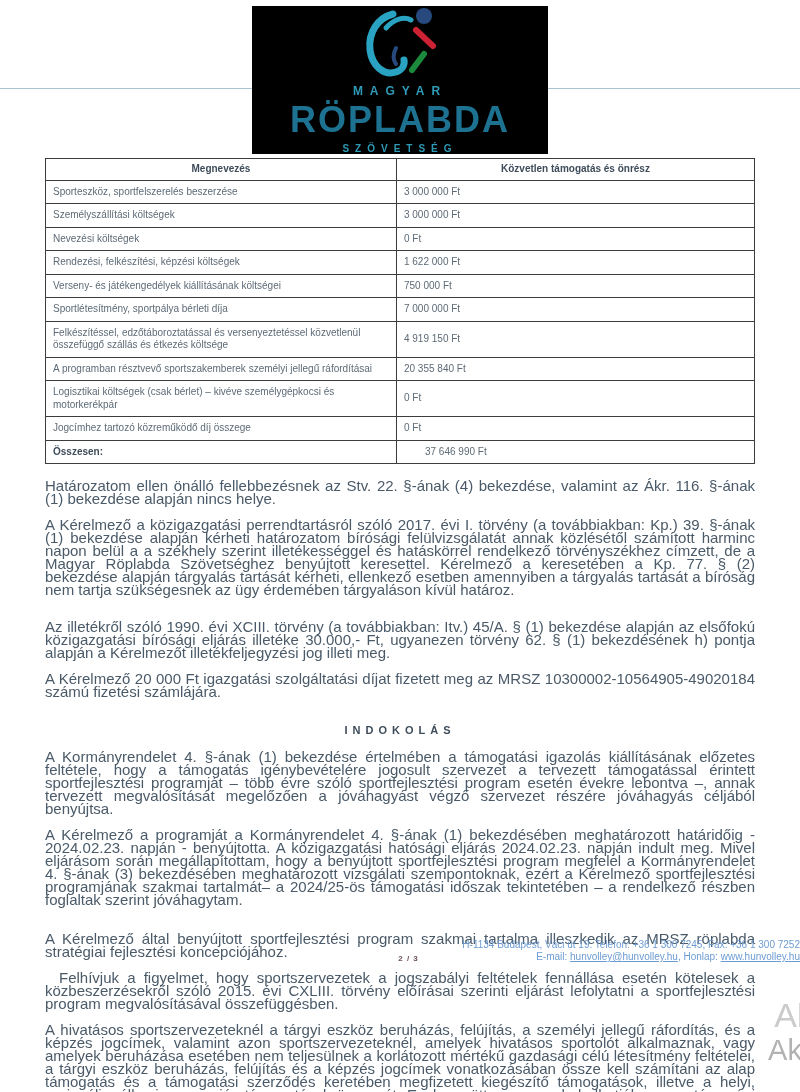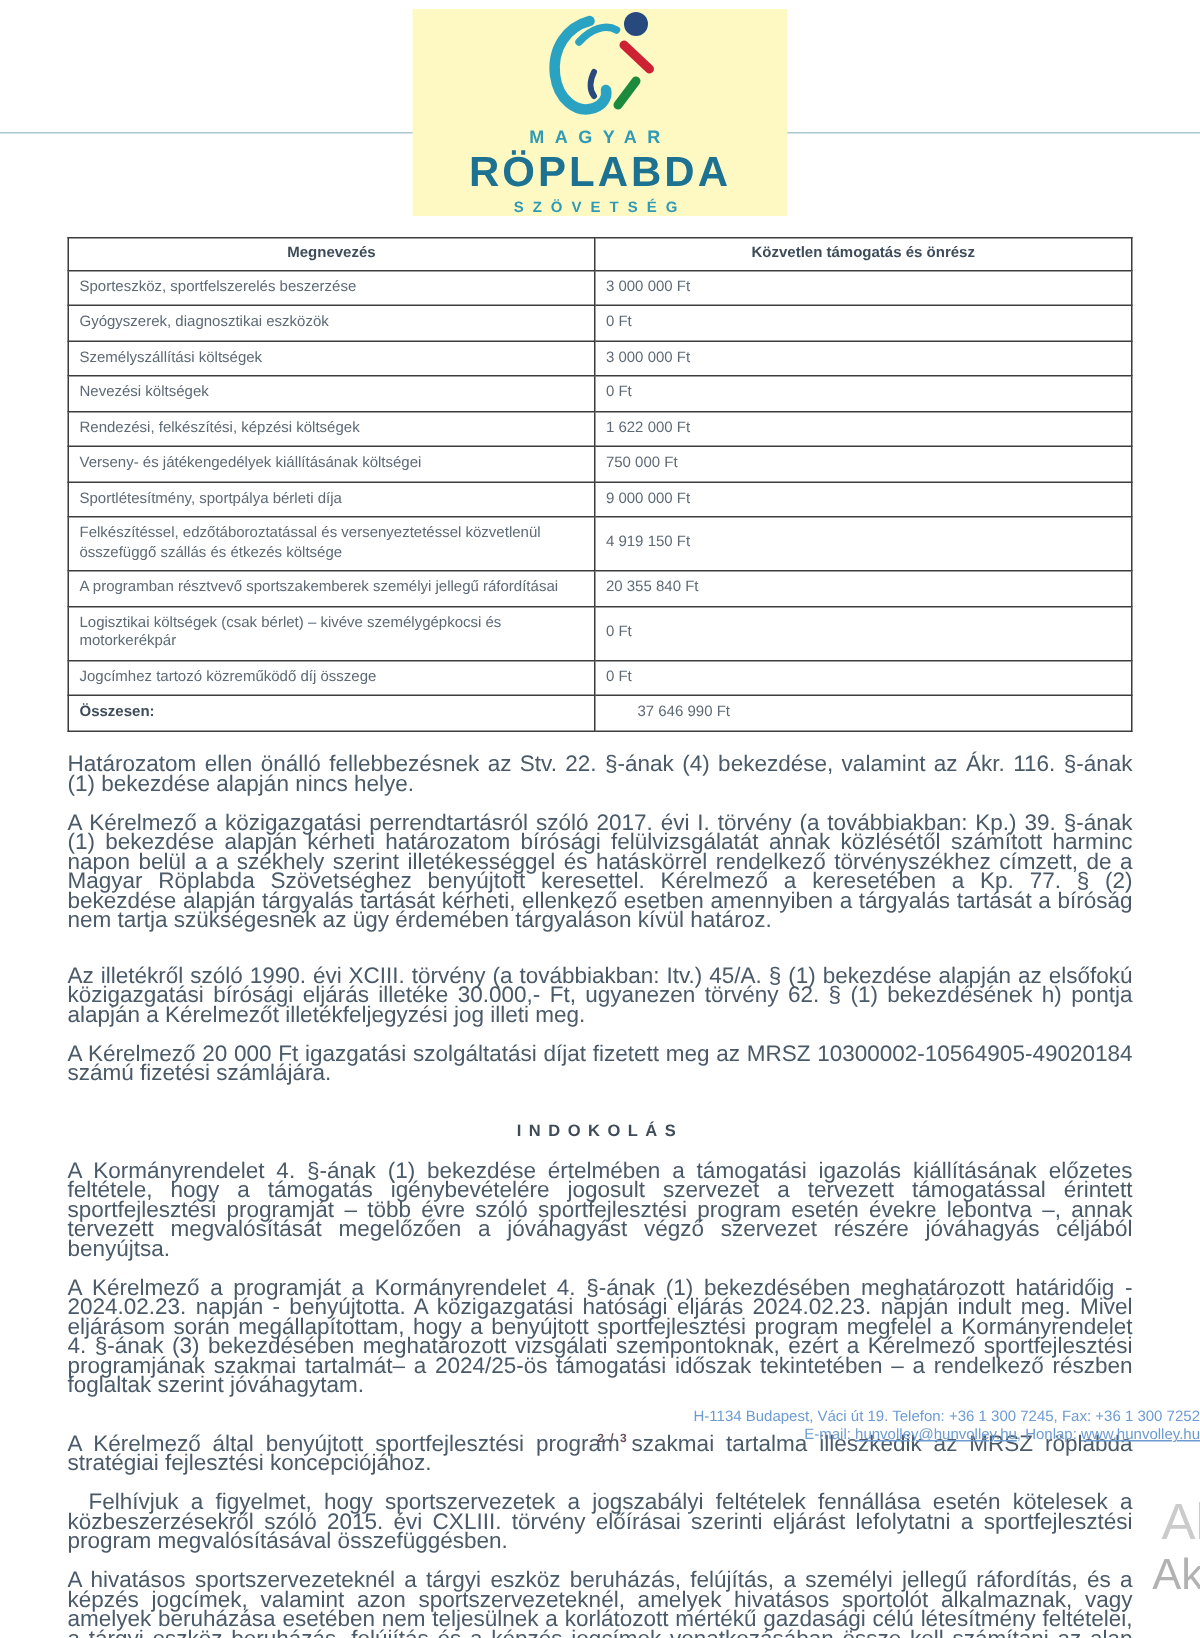--- a/index.html
+++ b/index.html
@@ -5,24 +5,24 @@
   * { margin:0; padding:0; box-sizing:border-box; }
   html,body { background:#fff; }
   .page {
     width:800px; height:1092px; position:relative; overflow:hidden;
     background:#ffffff; font-family:"Liberation Sans", sans-serif;
     color:#4a5a68;
   }
   
   .letterhead { position:relative; text-align:center; padding-top:6px; height:150px; }
   .letterhead-rule { position:absolute; top:88px; left:0; right:0; height:1px; background:#a9c6d3; }
-  .logo-block { position:relative; display:inline-block; background:#fef9c3; padding:0 38px; z-index:2; }
+  .logo-block { position:relative; display:inline-block; background:#000000; padding:0 38px; z-index:2; }
   .logo-figure { display:block; margin:0 auto; }
   .logo-magyar { font-size:12px; letter-spacing:7px; color:#2f9ab6; font-weight:bold; margin-top:2px; }
-  .logo-roplabda { font-size:28px; letter-spacing:2px; color:#1d7191; font-weight:bold; margin-top:1px; }
+  .logo-roplabda { font-size:36px; letter-spacing:2px; color:#1d7191; font-weight:bold; margin-top:1px; }
   .logo-szovetseg { font-size:10px; letter-spacing:6px; color:#2f9ab6; font-weight:bold; margin-top:2px; }
   
   .content { padding:0 45px; }
   table.budget { width:100%; border-collapse:collapse; table-layout:fixed; margin-top:8px; }
   table.budget th, table.budget td {
     border:1px solid #3c3c3c; font-size:10px; color:#5d6a76;
     padding:5px 7px; vertical-align:middle; text-align:left; line-height:1.25;
   }
   table.budget th { color:#3e4c5a; font-weight:bold; text-align:center; padding:4px 6px; }
   table.budget col.c1 { width:49.5%; }
@@ -88,42 +88,38 @@
           <th>Megnevezés</th>
           <th>Közvetlen támogatás és önrész</th>
         </tr>
       </thead>
       <tbody>
           <tr>
             <td>Sporteszköz, sportfelszerelés beszerzése</td>
             <td>3 000 000 Ft</td>
           </tr>
           <tr>
-            <td>Gyógyszerek, diagnosztikai eszközök</td>
-            <td>0 Ft</td>
-          </tr>
-          <tr>
             <td>Személyszállítási költségek</td>
             <td>3 000 000 Ft</td>
           </tr>
           <tr>
             <td>Nevezési költségek</td>
             <td>0 Ft</td>
           </tr>
           <tr>
             <td>Rendezési, felkészítési, képzési költségek</td>
             <td>1 622 000 Ft</td>
           </tr>
           <tr>
             <td>Verseny- és játékengedélyek kiállításának költségei</td>
             <td>750 000 Ft</td>
           </tr>
           <tr>
             <td>Sportlétesítmény, sportpálya bérleti díja</td>
-            <td>9 000 000 Ft</td>
+            <td>7 000 000 Ft</td>
           </tr>
           <tr>
             <td>Felkészítéssel, edzőtáboroztatással és versenyeztetéssel közvetlenül összefüggő szállás és étkezés költsége</td>
             <td>4 919 150 Ft</td>
           </tr>
           <tr>
             <td>A programban résztvevő sportszakemberek személyi jellegű ráfordításai</td>
             <td>20 355 840 Ft</td>
           </tr>
           <tr>

